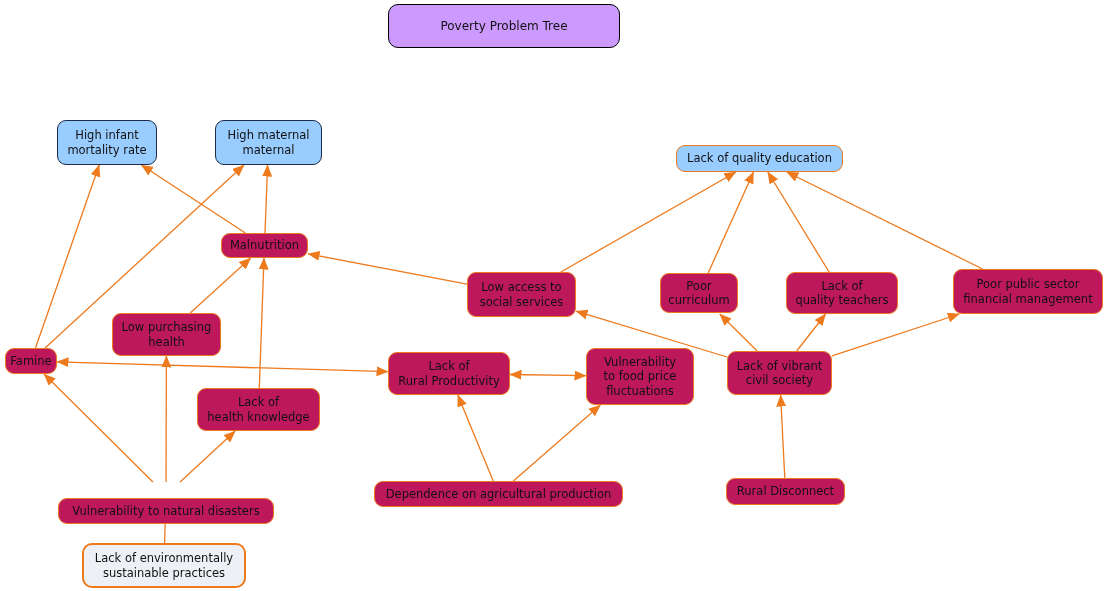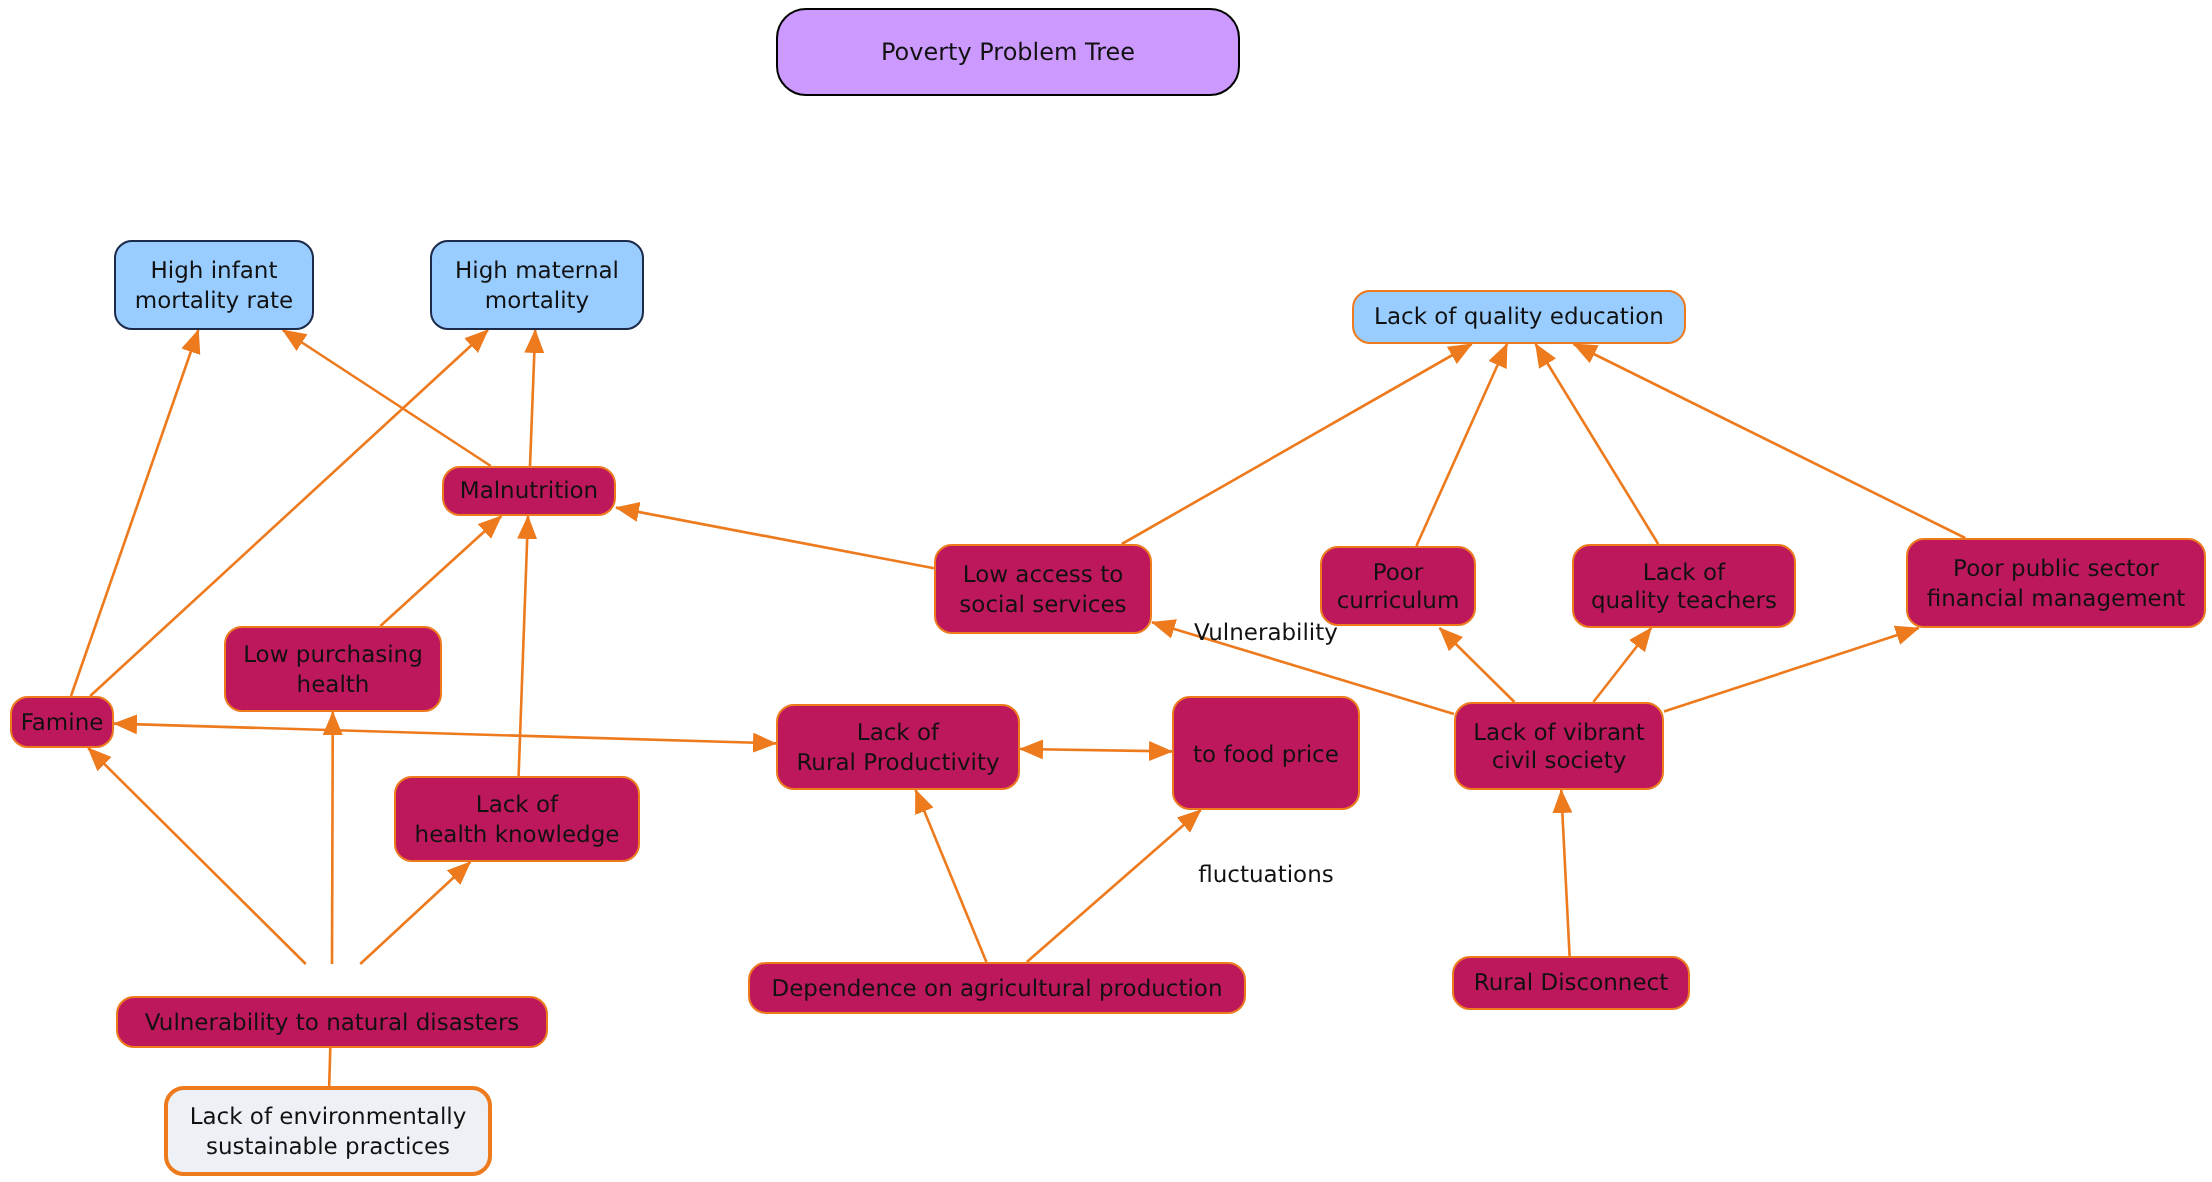--- a/index.html
+++ b/index.html
@@ -56,30 +56,30 @@
         <line x1="388.0" y1="371.7" x2="57.0" y2="361.8" stroke="#ee7a1e" stroke-width="1.3" marker-end="url(#arrow-head)" marker-start="url(#arrow-head-start)"></line>
         <line x1="493.2" y1="481.0" x2="457.8" y2="395.0" stroke="#ee7a1e" stroke-width="1.3" marker-end="url(#arrow-head)"></line>
         <line x1="513.4" y1="481.0" x2="600.4" y2="405.0" stroke="#ee7a1e" stroke-width="1.3" marker-end="url(#arrow-head)"></line>
         <line x1="152.9" y1="482.0" x2="44.1" y2="374.0" stroke="#ee7a1e" stroke-width="1.3" marker-end="url(#arrow-head)"></line>
         <line x1="166.0" y1="482.0" x2="166.4" y2="356.0" stroke="#ee7a1e" stroke-width="1.3" marker-end="url(#arrow-head)"></line>
         <line x1="180.1" y1="482.0" x2="235.2" y2="431.0" stroke="#ee7a1e" stroke-width="1.3" marker-end="url(#arrow-head)"></line>
         <line x1="164.6" y1="543.0" x2="165.6" y2="508.0" stroke="#ee7a1e" stroke-width="1.3" marker-end="url(#arrow-head)"></line>
       </g>
   </svg>
   <div id="node-layer">
-      <div class="node style-title" style="left: 388px; top: 4px; width: 232px; height: 44px; border-radius: 15px;">
+      <div class="node style-title" style="left: 388px; top: 4px; width: 232px; height: 44px;">
         <span>Poverty Problem Tree</span>
       </div>
       <div class="node style-blue-dark" style="left: 57px; top: 120px; width: 100px; height: 45px;">
         <span>High infant</span>
         <span>mortality rate</span>
       </div>
       <div class="node style-blue-dark" style="left: 215px; top: 120px; width: 107px; height: 45px;">
         <span>High maternal</span>
-        <span>mortality</span>
+        <span>maternal</span>
       </div>
       <div class="node style-blue-orange" style="left: 676px; top: 145px; width: 167px; height: 27px;">
         <span>Lack of quality education</span>
       </div>
       <div class="node style-plain" style="left: 221px; top: 233px; width: 87px; height: 25px;">
         <span>Malnutrition</span>
       </div>
       <div class="node style-plain" style="left: 467px; top: 272px; width: 109px; height: 45px;">
         <span>Low access to</span>
         <span>social services</span>
@@ -100,21 +100,21 @@
         <span>Low purchasing</span>
         <span>health</span>
       </div>
       <div class="node style-plain" style="left: 5px; top: 348px; width: 52px; height: 26px;">
         <span>Famine</span>
       </div>
       <div class="node style-plain" style="left: 388px; top: 352px; width: 122px; height: 43px;">
         <span>Lack of</span>
         <span>Rural Productivity</span>
       </div>
-      <div class="node style-plain" style="left: 586px; top: 348px; width: 94px; height: 57px; gap: 46px;">
+      <div class="node style-plain" style="left: 586px; top: 348px; width: 108px; height: 57px;">
         <span>Vulnerability</span>
         <span>to food price</span>
         <span>fluctuations</span>
       </div>
       <div class="node style-plain" style="left: 727px; top: 351px; width: 105px; height: 44px;">
         <span>Lack of vibrant</span>
         <span>civil society</span>
       </div>
       <div class="node style-plain" style="left: 197px; top: 388px; width: 123px; height: 43px;">
         <span>Lack of</span>

